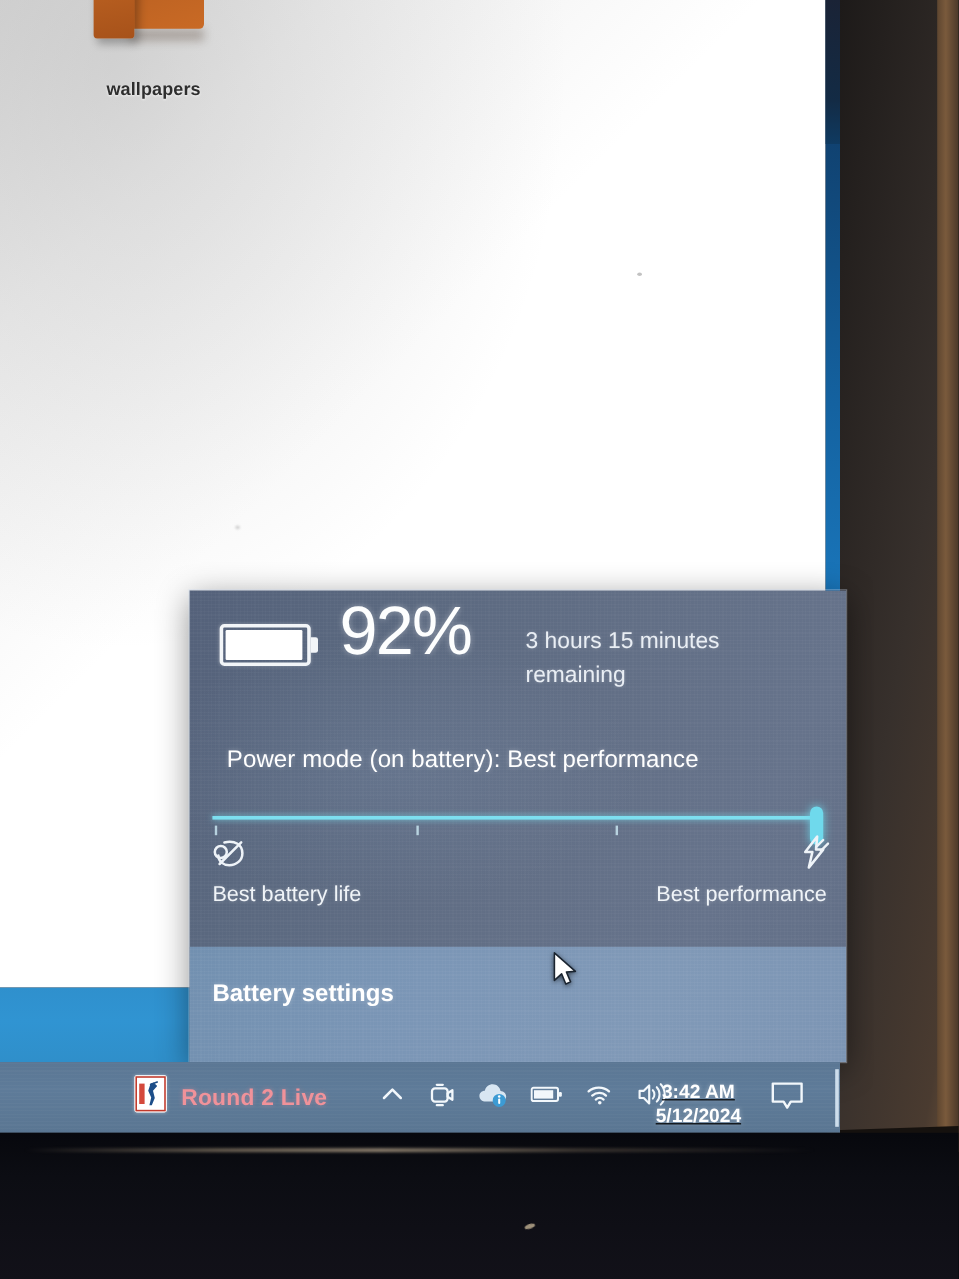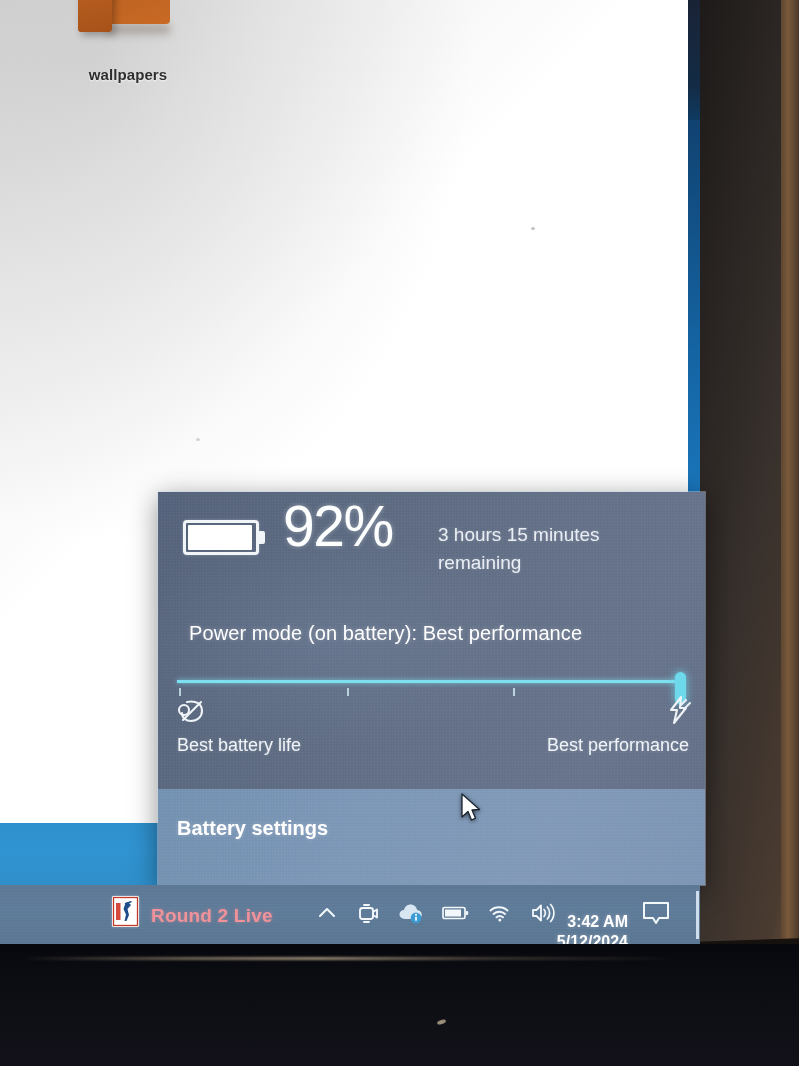--- a/index.html
+++ b/index.html
@@ -378,24 +378,25 @@
     position: absolute;
     left: 316px; top: 0;
     height: 59px;
     display: flex; align-items: center; gap: 18px;
     z-index: 3;
   }
   .tray-icon { position: relative; }
 
   .clock {
     position: absolute;
-    left: 536px; top: 27px;
+    left: 536px; top: 16px;
     width: 92px;
-    text-align: right;
+    text-align: center;
     z-index: 3;
+    text-decoration: underline;
   }
   .clock div {
     font-size: 16px;
     font-weight: bold;
     color: #ffffff;
     line-height: 1.25;
     text-shadow: 0 0 4px rgba(255,255,255,.35);
   }
 
   .action-center {

